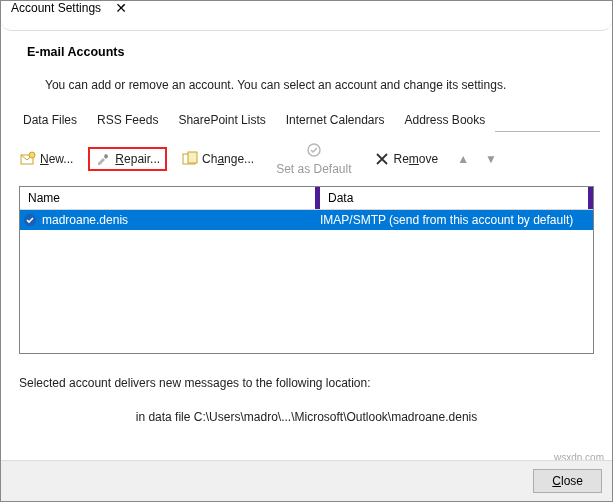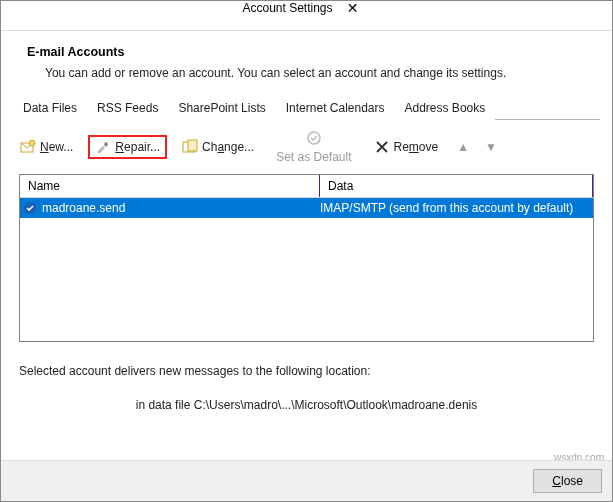--- a/index.html
+++ b/index.html
@@ -1,33 +1,33 @@
 <!DOCTYPE html>
 <html><head>
   <meta charset="utf-8">
   <style>
     * { box-sizing: border-box; margin: 0; padding: 0; }
     body { font-family: "Segoe UI", Tahoma, sans-serif; font-size: 12px; background: #fff; width: 613px; height: 502px; overflow: hidden; position: relative; border: 1px solid #888; }
-    .titlebar { display: flex; justify-content: center; align-items: center; height: 30px; padding: 0 8px 15px 10px; border-bottom: 1px solid #ddd; }
+    .titlebar { display: flex; justify-content: flex-start; align-items: center; height: 30px; padding: 0 8px 15px 10px; border-bottom: 1px solid #ddd; border-radius: 10px; }
     .close-x { width: 40px; height: 28px; display: flex; align-items: center; justify-content: center; cursor: pointer; font-size: 14px; }
     .header-block { padding: 14px 26px 14px 26px; }
-    .header-title { font-weight: bold; font-size: 12.5px; margin-bottom: 7px; }
+    .header-title { font-weight: bold; font-size: 12.5px; margin-bottom: 19px; }
     .header-desc { font-size: 12px; color: #222; padding-left: 18px; }
     .tabs-wrap { padding: 0 12px; }
     .tabs { display: flex; border-bottom: 1px solid #b5b5b5; }
     .tab { padding: 5px 9px; border: 1px solid transparent; border-bottom: none; position: relative; top: 1px; cursor: pointer; font-size: 12px; color: #222; background: #fff; }
     .tab.active { border-color: #b5b5b5; border-bottom: 1px solid #fff; background: #fff; }
     .toolbar { display: flex; align-items: center; gap: 8px; padding: 6px 12px 6px 12px; }
     .tbtn { display: flex; align-items: center; gap: 4px; padding: 3px 6px; cursor: pointer; font-size: 12px; color: #222; border: 1px solid transparent; }
     .tbtn.disabled { color: #9a9a9a; cursor: default; flex-direction: column; }
     .tbtn .ic { width: 16px; height: 16px; display: inline-flex; align-items: center; justify-content: center; }
     .highlight-red { border: 2px solid #e22; padding: 2px 5px; }
     .list-wrap { margin: 0 18px; border: 1px solid #828282; height: 168px; background: #fff; overflow: hidden; }
     .list-head { display: flex; background: #fff; border-bottom: 1px solid #d6d6d6; }
-    .list-head .col { padding: 4px 8px; font-size: 12px; border-right: 1px solid #4c1d95; }
+    .list-head .col { padding: 4px 8px; font-size: 12px; border-right: 5px solid #4c1d95; }
     .col-name { width: 300px; }
     .col-type { flex: 1; }
     .list-row { display: flex; align-items: center; background: #0078d7; color: #fff; font-size: 12px; height: 20px; }
     .row-icon { width: 20px; display: flex; justify-content: center; }
     .row-name { width: 280px; padding-left: 2px; }
     .row-type { flex: 1; }
     .info { padding: 22px 18px 6px 18px; font-size: 12px; color: #222; }
     .info-path { text-align: center; padding: 14px 0 24px 0; font-size: 12px; color: #222; }
     .bottom-bar { position: absolute; bottom: 0; left: 0; right: 0; display: flex; justify-content: flex-end; padding: 8px 10px; background: #f0f0f0; border-top: 1px solid #ddd; }
     .btn-close { padding: 4px 18px; border: 1px solid #adadad; background: #e1e1e1; font-size: 12px; cursor: pointer; }
@@ -120,21 +120,21 @@
     <div class="col col-name">Name</div>
     <div class="col col-type">Data</div>
   </div>
   <div class="list-row">
     <span class="row-icon">
       <svg width="14" height="14" viewBox="0 0 14 14">
           <circle cx="7" cy="7" r="6" fill="#1a5fb4"></circle>
           <path d="M4 7l2 2 4-4" stroke="#fff" stroke-width="1.6" fill="none"></path>
         </svg>
     </span>
-    <span class="row-name">madroane.send</span>
+    <span class="row-name">madroane.denis</span>
     <span class="row-type">IMAP/SMTP (send from this account by default)</span>
   </div>
 </div>
 
 <div class="info">Selected account delivers new messages to the following location:</div>
 <div class="info-path">in data file C:\Users\madro\...\Microsoft\Outlook\madroane.denis</div>
 
 <div class="watermark">wsxdn.com</div>
 
 <div class="bottom-bar">

